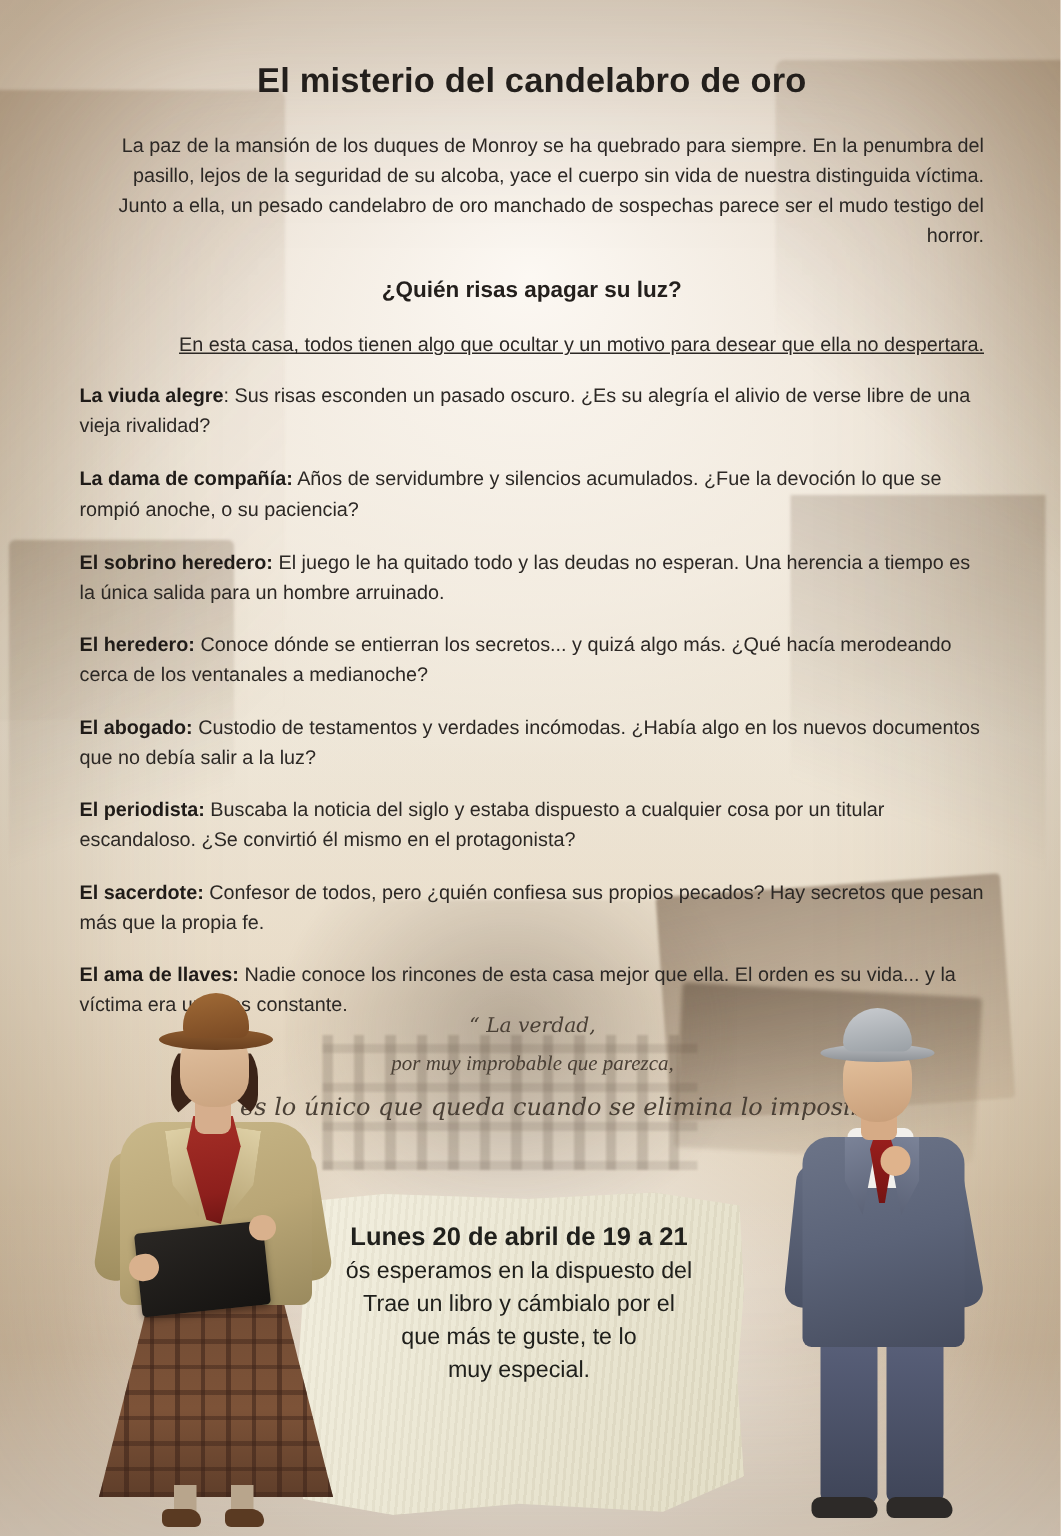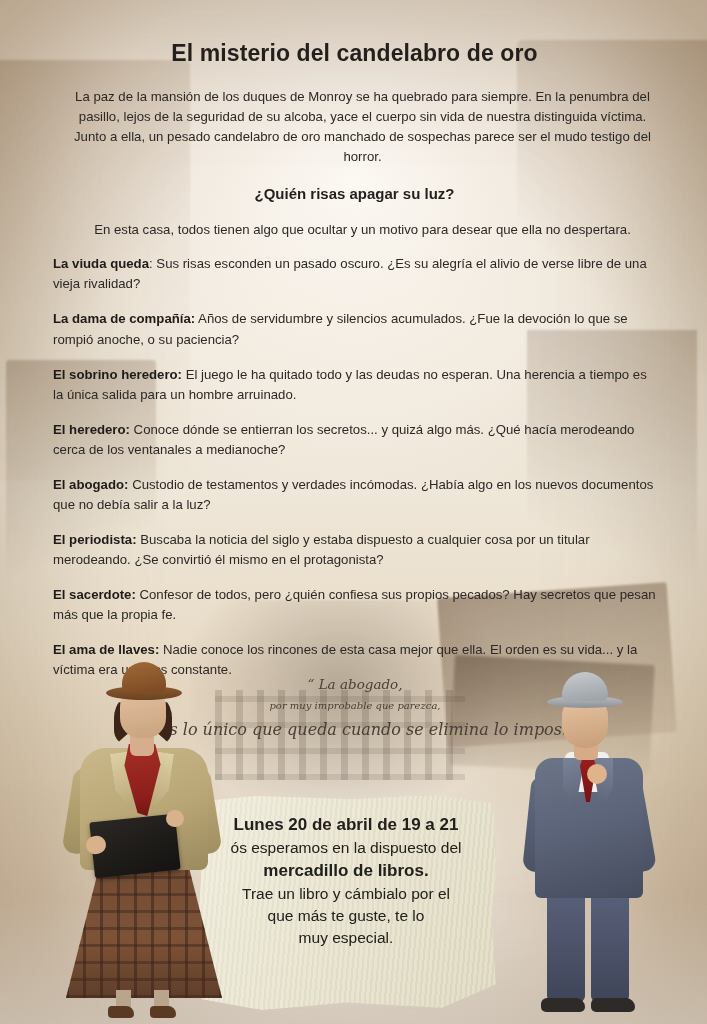--- a/index.html
+++ b/index.html
@@ -113,34 +113,35 @@
     font-size: 23px;
     font-weight: bold;
     color: #231f1c;
     letter-spacing: 0.1px;
   }
   p.body {
     margin: 0 0 14px 16px;
     font-size: 13.2px;
     line-height: 1.52;
     color: #2c2825;
-    text-align: center;
+    text-align: right;
   }
   p.intro {
     margin-bottom: 18px;
   }
   .subtitle {
     margin: 6px 0 18px 0;
     text-align: center;
     font-size: 15px;
     font-weight: bold;
     color: #231f1c;
   }
   .lead-in {
     margin-bottom: 17px;
+    text-decoration: underline;
   }
   .suspect {
     margin: 0 0 15px 0;
     font-size: 13.2px;
     line-height: 1.52;
     color: #2c2825;
   }
   .suspect b {
     color: #1f1b18;
   }
@@ -154,21 +155,21 @@
     text-align: center;
     z-index: 6;
     font-family: "DejaVu Serif", serif;
     font-style: italic;
     color: #4a4036;
     font-size: 13px;
     line-height: 1.85;
   }
   .quote .ln { display: block; white-space: nowrap; }
   .quote .ln1 { font-size: 13.5px; }
-  .quote .ln2 { font-size: 10px; }
+  .quote .ln2 { font-size: 14px; font-family: Liberation Serif, serif; }
   .quote .ln3 { font-size: 16px; }
 
   
   .note {
     position: absolute;
     left: 196px;
     top: 795px;
     width: 300px;
     min-height: 215px;
     padding: 18px 18px 14px 18px;
@@ -392,55 +393,54 @@
   <div class="content">
     <h1 class="title">El misterio del candelabro de oro</h1>
 
     <p class="body intro">La paz de la mansión de los duques de Monroy se ha quebrado para siempre. En la penumbra del pasillo, lejos de la seguridad de su alcoba, yace el cuerpo sin vida de nuestra distinguida víctima. Junto a ella, un pesado candelabro de oro manchado de sospechas parece ser el mudo testigo del horror.</p>
 
     <h2 class="subtitle">¿Quién risas apagar su luz?</h2>
 
     <p class="body lead-in">En esta casa, todos tienen algo que ocultar y un motivo para desear que ella no despertara.</p>
 
     <p class="suspect">
-      <b>La viuda queda</b><span>:</span><span> Sus risas esconden un pasado oscuro. ¿Es su alegría el alivio de verse libre de una vieja rivalidad?</span>
+      <b>La viuda alegre</b><span>:</span><span> Sus risas esconden un pasado oscuro. ¿Es su alegría el alivio de verse libre de una vieja rivalidad?</span>
     </p>
     <p class="suspect">
       <b>La dama de compañía:</b><span> Años de servidumbre y silencios acumulados. ¿Fue la devoción lo que se rompió anoche, o su paciencia?</span>
     </p>
     <p class="suspect">
       <b>El sobrino heredero:</b><span> El juego le ha quitado todo y las deudas no esperan. Una herencia a tiempo es la única salida para un hombre arruinado.</span>
     </p>
     <p class="suspect">
       <b>El heredero:</b><span> Conoce dónde se entierran los secretos... y quizá algo más. ¿Qué hacía merodeando cerca de los ventanales a medianoche?</span>
     </p>
     <p class="suspect">
       <b>El abogado:</b><span> Custodio de testamentos y verdades incómodas. ¿Había algo en los nuevos documentos que no debía salir a la luz?</span>
     </p>
     <p class="suspect">
-      <b>El periodista:</b><span> Buscaba la noticia del siglo y estaba dispuesto a cualquier cosa por un titular merodeando. ¿Se convirtió él mismo en el protagonista?</span>
+      <b>El periodista:</b><span> Buscaba la noticia del siglo y estaba dispuesto a cualquier cosa por un titular escandaloso. ¿Se convirtió él mismo en el protagonista?</span>
     </p>
     <p class="suspect">
       <b>El sacerdote:</b><span> Confesor de todos, pero ¿quién confiesa sus propios pecados? Hay secretos que pesan más que la propia fe.</span>
     </p>
     <p class="suspect">
       <b>El ama de llaves:</b><span> Nadie conoce los rincones de esta casa mejor que ella. El orden es su vida... y la víctima era un caos constante.</span>
     </p>
   </div>
 
   <div class="quote">
-    <span class="ln ln1">“ La abogado,</span>
+    <span class="ln ln1">“ La verdad,</span>
     <span class="ln ln2">por muy improbable que parezca,</span>
     <span class="ln ln3">es lo único que queda cuando se elimina lo imposible.”</span>
   </div>
 
   <div class="note">
     <span class="line strong">Lunes 20 de abril de 19 a 21</span>
     <span class="line">ós esperamos en la dispuesto del</span>
-    <span class="line strong">mercadillo de libros.</span>
     <span class="line">Trae un libro y cámbialo por el</span>
     <span class="line">que más te guste, te lo</span>
     <span class="line">muy especial.</span>
   </div>
 
   <div class="figure woman">
     <div class="w-skirt"></div>
     <div class="w-arm-l"></div>
     <div class="w-arm-r"></div>
     <div class="w-jacket"></div>

